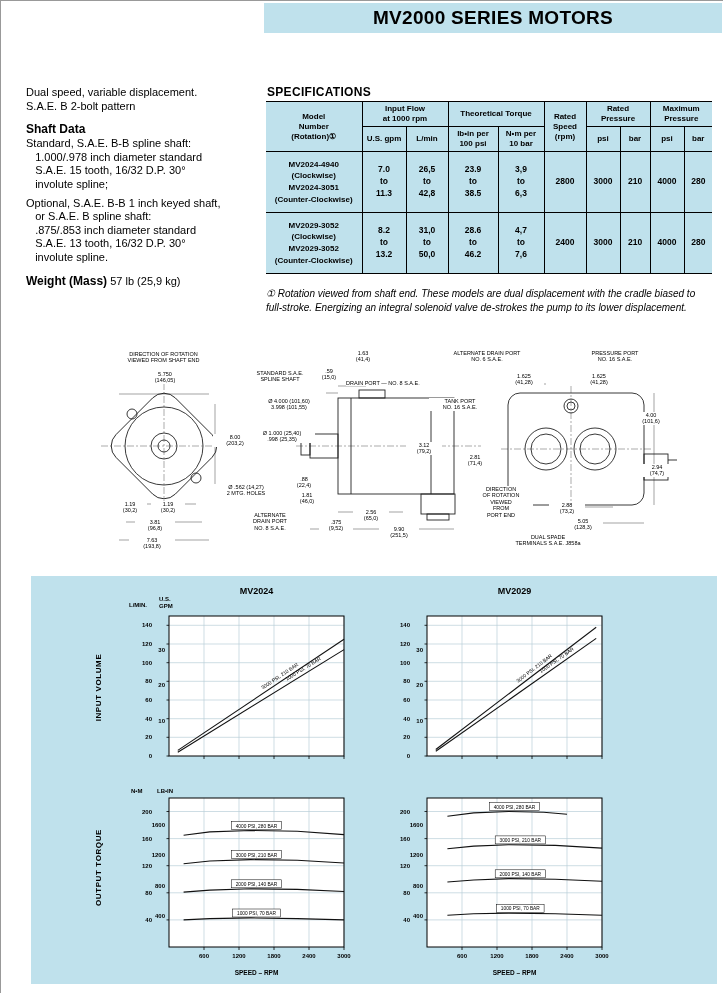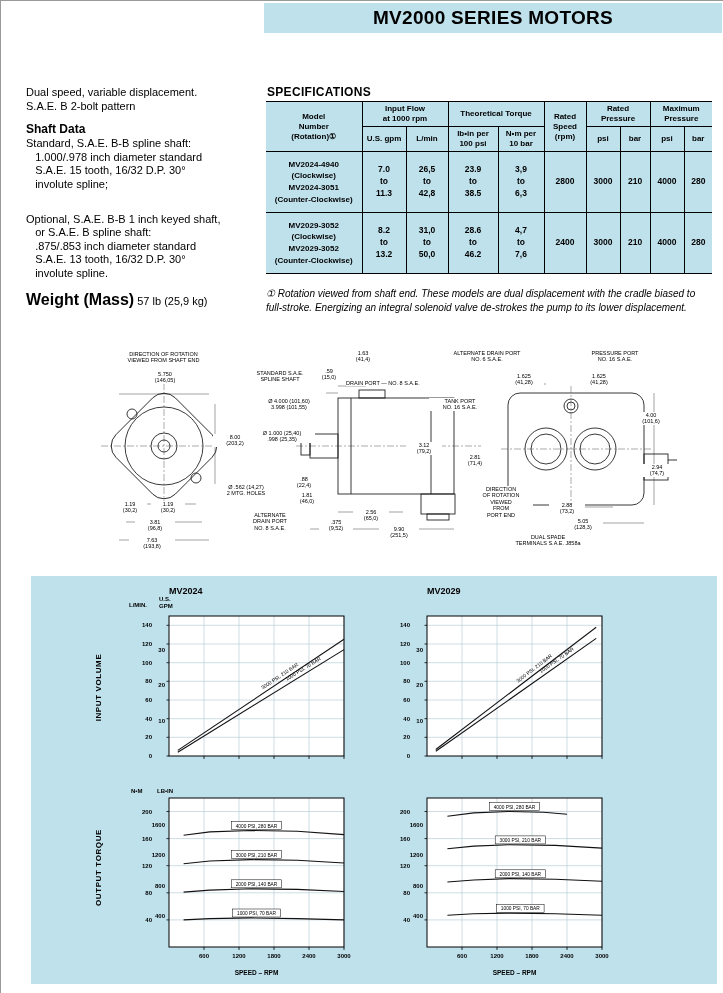--- a/index.html
+++ b/index.html
@@ -6,57 +6,57 @@
 body{width:723px;height:993px;background:#fff;font-family:"Liberation Sans",sans-serif;color:#000}
 .page{position:relative;width:723px;height:993px;border:1px solid #999;background:#fff;overflow:hidden}
 .pre{white-space:pre-line}
 .prew{white-space:pre-wrap}
 .banner{position:absolute;left:263px;top:2px;width:458px;height:30px;background:#bfe1ec;display:flex;align-items:center;justify-content:center;font-size:19px;font-weight:bold;letter-spacing:.3px}
 .leftcol{position:absolute;left:25px;top:84px;width:238px;font-size:11px;line-height:1.22}
 .leftcol .h{font-weight:bold;font-size:12px;margin-top:8px}
 .leftcol .h:first-child{margin-top:0}
 .leftcol .b{margin-top:1px}
 .weight-line{margin-top:10px;font-size:11px}
-.weight-line .h-inline{font-weight:bold;font-size:16px}
+.weight-line .h-inline{font-weight:bold;font-size:12px}
 .specs-title{position:absolute;left:266px;top:84px;font-size:12px;font-weight:bold;letter-spacing:.3px}
 .spec-table{position:absolute;left:265px;top:100px;width:446px;border-collapse:collapse;background:#bfe1ec;table-layout:fixed;border-top:1.5px solid #000;border-bottom:1.5px solid #000}
 .spec-table th{font-size:8px;font-weight:bold;padding:2px 1px;vertical-align:middle;text-align:center;line-height:1.25}
 .spec-table td{font-size:8.5px;font-weight:bold;padding:2px 1px;vertical-align:middle;text-align:center;line-height:1.4}
 .spec-table th,.spec-table td{border:0.75px solid #000}
 .spec-table tr>*:first-child{border-left:0}
 .spec-table tr>*:last-child{border-right:0}
 .spec-table td.model-cell{font-size:8px;line-height:1.45}
 .spec-table tbody td{height:56px}
 .footnote{position:absolute;left:265px;top:286px;width:448px;font-size:10px;font-style:italic;line-height:1.35}
 .drawing{position:absolute;left:0;top:345px;width:723px;height:228px}
 .dim{position:absolute;font-size:5.5px;line-height:1.18;text-align:center;white-space:pre-line;background:#fff}
 .chart-panel{position:absolute;left:30px;top:575px;width:686px;height:408px;background:#bfe1ec}
 .chart{position:absolute}
-.chart-title{position:absolute;font-size:9px;font-weight:bold;width:175px}
+.chart-title{position:absolute;font-size:9px;font-weight:bold;text-align:center;width:175px}
 .axis-unit{position:absolute;font-size:6px;font-weight:bold;white-space:pre-line;line-height:1.2}
 .rot-label{position:absolute;font-size:8px;font-weight:bold;letter-spacing:.6px;transform:rotate(-90deg);text-align:center}
 </style>
 </head>
 <body>
 
 <div class="page">
 
   <div class="banner">
     <span>MV2000 SERIES MOTORS</span>
   </div>
 
   <div class="leftcol">
     <div class="b">Dual speed, variable displacement.</div>
     <div class="b">S.A.E. B 2-bolt pattern</div>
     <div class="h">Shaft Data</div>
     <div class="b prew">Standard, S.A.E. B-B spline shaft:
    1.000/.978 inch diameter standard
    S.A.E. 15 tooth, 16/32 D.P. 30°
    involute spline;</div>
-    <div class="b prew" style="margin-top:22px">Optional, S.A.E. B-B 1 inch keyed shaft,
+    <div class="b prew" style="margin-top:6px">Optional, S.A.E. B-B 1 inch keyed shaft,
    or S.A.E. B spline shaft:
    .875/.853 inch diameter standard
    S.A.E. 13 tooth, 16/32 D.P. 30°
    involute spline.</div>
     <div class="weight-line">
       <span class="h-inline">Weight (Mass)</span>
       <span>57 lb (25,9 kg)</span>
     </div>
   </div>
 

